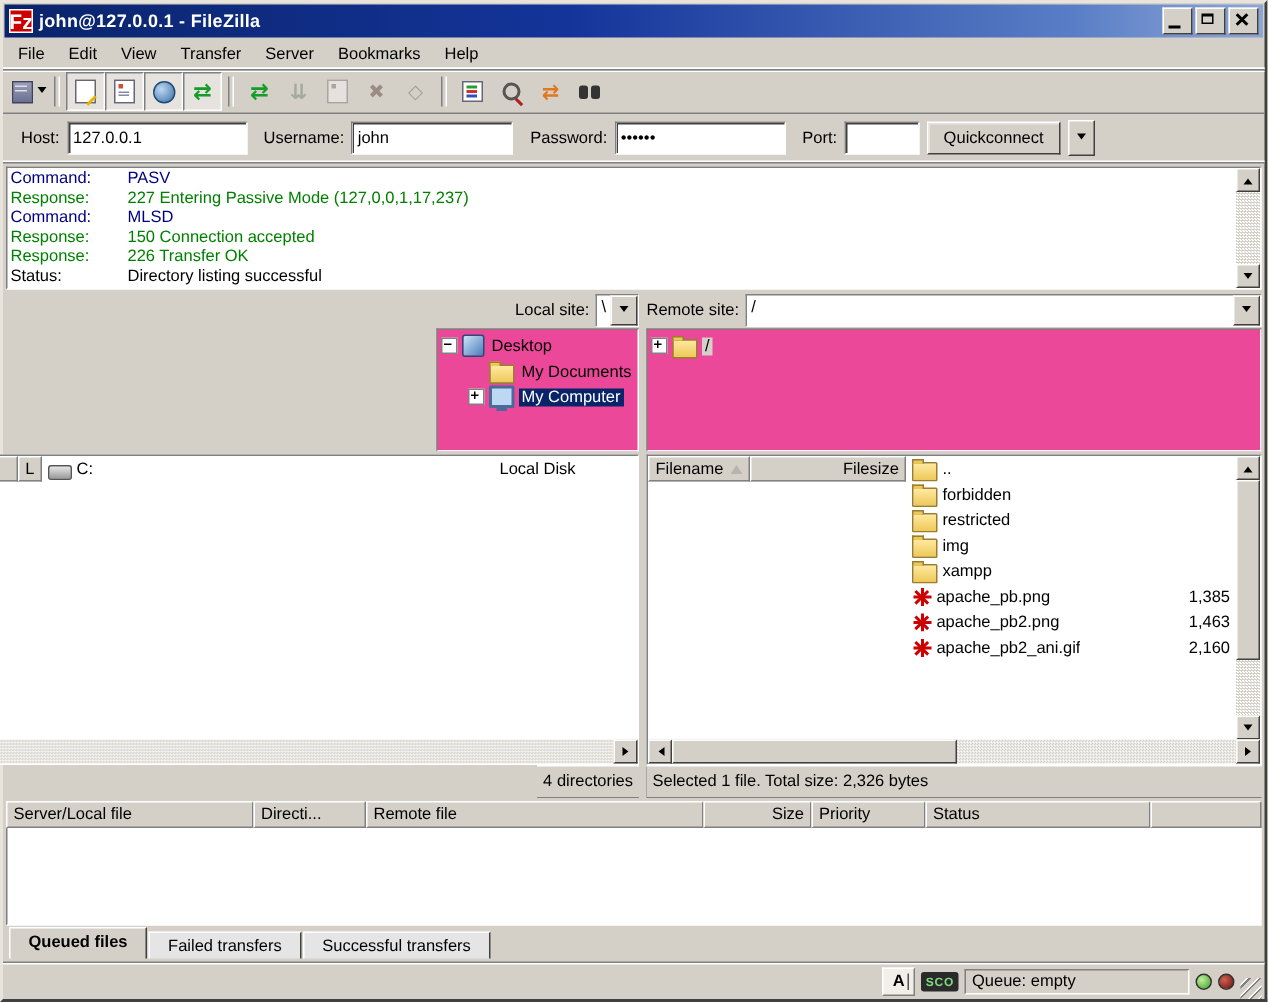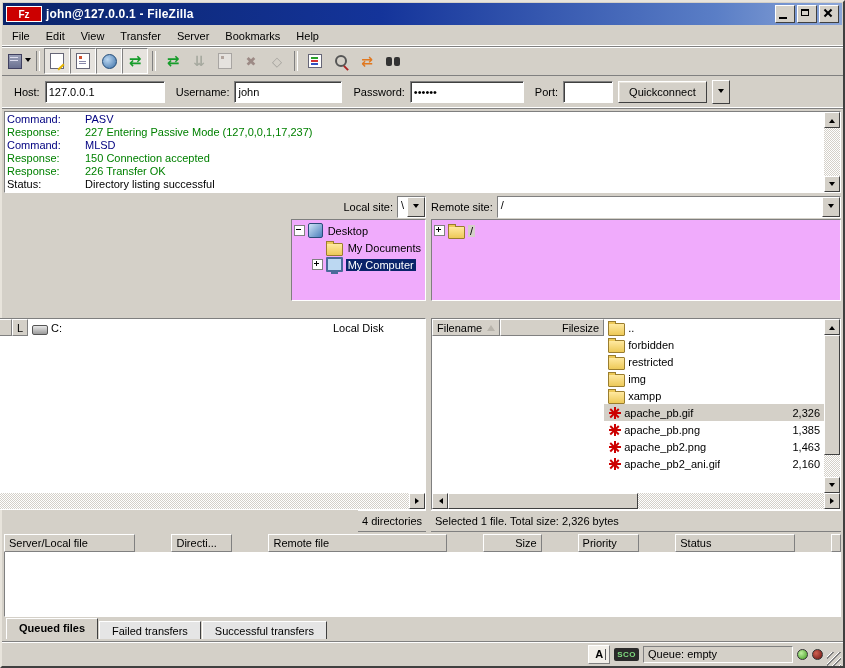--- a/index.html
+++ b/index.html
@@ -4,21 +4,21 @@
 <style>
   html,body{margin:0;padding:0;}
   body{width:845px;height:668px;overflow:hidden;background:#d4d0c8;
        font-family:"Liberation Sans","DejaVu Sans",sans-serif;font-size:11px;color:#000;}
   .window{width:845px;height:668px;box-sizing:border-box;border:2px solid;
           border-color:#e8e4dc #404040 #404040 #e8e4dc;background:#d4d0c8;
           display:flex;flex-direction:column;}
   
   .titlebar{height:22px;margin:1px;background:linear-gradient(90deg,#0a246a 0%,#14349a 45%,#5a7ec6 85%,#8ca6d8 100%);
             display:flex;align-items:center;padding:0 3px;flex:0 0 auto;}
-  .app-logo{width:36px;height:16px;background:#cc0000;color:#fff;font-weight:bold;font-size:10px;
+  .app-logo{width:16px;height:16px;background:#cc0000;color:#fff;font-weight:bold;font-size:14px;
             display:flex;align-items:center;justify-content:center;margin-right:4px;border:1px solid #fff;box-sizing:border-box;}
   .title-text{color:#fff;font-weight:bold;font-size:12px;flex:1;letter-spacing:.2px;}
   .winbtn{width:18px;height:16px;background:#d4d0c8;border:1px solid;border-color:#fff #404040 #404040 #fff;
           margin-left:2px;position:relative;display:inline-block;}
   .winbtn .min{position:absolute;left:3px;bottom:3px;width:8px;height:2px;background:#000;}
   .winbtn .max{position:absolute;left:3px;top:3px;width:8px;height:7px;border:1px solid #000;border-top-width:2px;box-sizing:border-box;}
   .winbtn .cls::before,.winbtn .cls::after{content:"";position:absolute;left:3px;top:6px;width:10px;height:2px;background:#000;}
   .winbtn .cls::before{transform:rotate(45deg);}
   .winbtn .cls::after{transform:rotate(-45deg);}
   
@@ -85,22 +85,22 @@
   
   .mid{flex:1;display:flex;padding:0 2px;gap:5px;min-height:0;}
   .pane{display:flex;flex-direction:column;min-width:0;}
   .pane.left{width:422px;flex:0 0 auto;align-items:flex-end;}
   .pane.right{flex:1;}
   .site-row{height:24px;display:flex;align-items:center;gap:4px;flex:0 0 auto;}
   .combo{flex:1;height:20px;display:flex;border:1px solid;border-color:#7f7f7f #fff #fff #7f7f7f;background:#fff;align-items:stretch;}
   .combo .val{flex:1;padding:2px 3px;}
   .combo .dd{width:16px;background:#d4d0c8;border:1px solid;border-color:#fff #404040 #404040 #fff;
              display:flex;align-items:center;justify-content:center;}
-  .treebox{height:76px;background:#f0abfc;border:1px solid;border-color:#7f7f7f #fff #fff #7f7f7f;
-           margin-bottom:17px;padding:2px;flex:0 0 auto;overflow:hidden;}
+  .treebox{height:76px;background:#ec4899;border:1px solid;border-color:#7f7f7f #fff #fff #7f7f7f;
+           margin-bottom:2px;padding:2px;flex:0 0 auto;overflow:hidden;}
   .tree-item{display:flex;align-items:center;height:17px;gap:3px;}
   .indent1{margin-left:18px;}
   .expander{width:9px;height:9px;background:#fff;border:1px solid #808080;position:relative;flex:0 0 auto;}
   .expander::before{content:"";position:absolute;left:1px;top:3px;width:5px;height:1px;background:#000;}
   .expander.plus::after{content:"";position:absolute;left:3px;top:1px;width:1px;height:5px;background:#000;}
   .expander.none{visibility:hidden;}
   .tree-label{padding:0 2px;white-space:nowrap;}
   .tree-label.sel{background:#0a246a;color:#fff;}
   .tree-label.sel-inactive{background:#d4d0c8;}
   
@@ -129,21 +129,21 @@
   .fcell.num{justify-content:flex-end;}
   
   .lc-name{width:225px;flex:0 0 auto;} .lc-size{width:76px;flex:0 0 auto;} .lc-type{width:88px;flex:0 0 auto;} .lc-last{flex:1;}
   
   .rc-name{flex:1;} .rc-size{width:104px;flex:0 0 auto;}
   
   .pane-status{height:20px;display:flex;align-items:center;padding:0 4px;flex:0 0 auto;
                border-top:1px solid #fff;box-shadow:0 1px 0 #808080;}
   
   .queue{flex:0 0 auto;margin:3px 2px 0 2px;}
-  .qheader{display:flex;height:18px;gap:36px;}
+  .qheader{display:flex;height:18px;}
   .qc0{width:165px;} .qc1{width:75px;} .qc2{width:225px;} .qc3{width:72px;} .qc4{width:76px;} .qc5{width:150px;} .qc6{flex:1;}
   .qbody{height:64px;background:#fff;border:1px solid;border-color:#7f7f7f #fff #fff #7f7f7f;border-top:none;}
   .qtabs{display:flex;align-items:flex-end;height:22px;padding-left:2px;gap:1px;}
   .qtab{background:#e5e5e5;border:1px solid;border-color:#fff #404040 #404040 #fff;border-bottom:none;
         padding:3px 12px 3px 12px;height:18px;box-sizing:border-box;}
   .qtab.active{font-weight:bold;height:21px;border-color:#fff #404040 #d4d0c8 #fff;background:#d4d0c8;position:relative;z-index:2;}
   
   .statusbar{height:24px;flex:0 0 auto;display:flex;align-items:center;justify-content:flex-end;
              border-top:1px solid #808080;box-shadow:0 1px 0 #fff inset;padding:0 2px;gap:4px;margin-top:2px;}
   .sb-ico{width:20px;height:17px;background:#f2efe9;border:1px solid;border-color:#fff #808080 #808080 #fff;
@@ -428,27 +428,20 @@
                   </span>
                 <span class="fcell rc-size num"></span>
               </div>
               <div class="frow">
                 <span class="fcell rc-name">
                     <span class="ico ico-folder"></span>
                     <span>xampp</span>
                   </span>
                 <span class="fcell rc-size num"></span>
               </div>
-              <div class="frow sel-inactive">
-                <span class="fcell rc-name">
-                    <span class="ico ico-img"></span>
-                    <span>apache_pb.gif</span>
-                  </span>
-                <span class="fcell rc-size num">2,326</span>
-              </div>
               <div class="frow">
                 <span class="fcell rc-name">
                     <span class="ico ico-img"></span>
                     <span>apache_pb.png</span>
                   </span>
                 <span class="fcell rc-size num">1,385</span>
               </div>
               <div class="frow">
                 <span class="fcell rc-name">
                     <span class="ico ico-img"></span>

